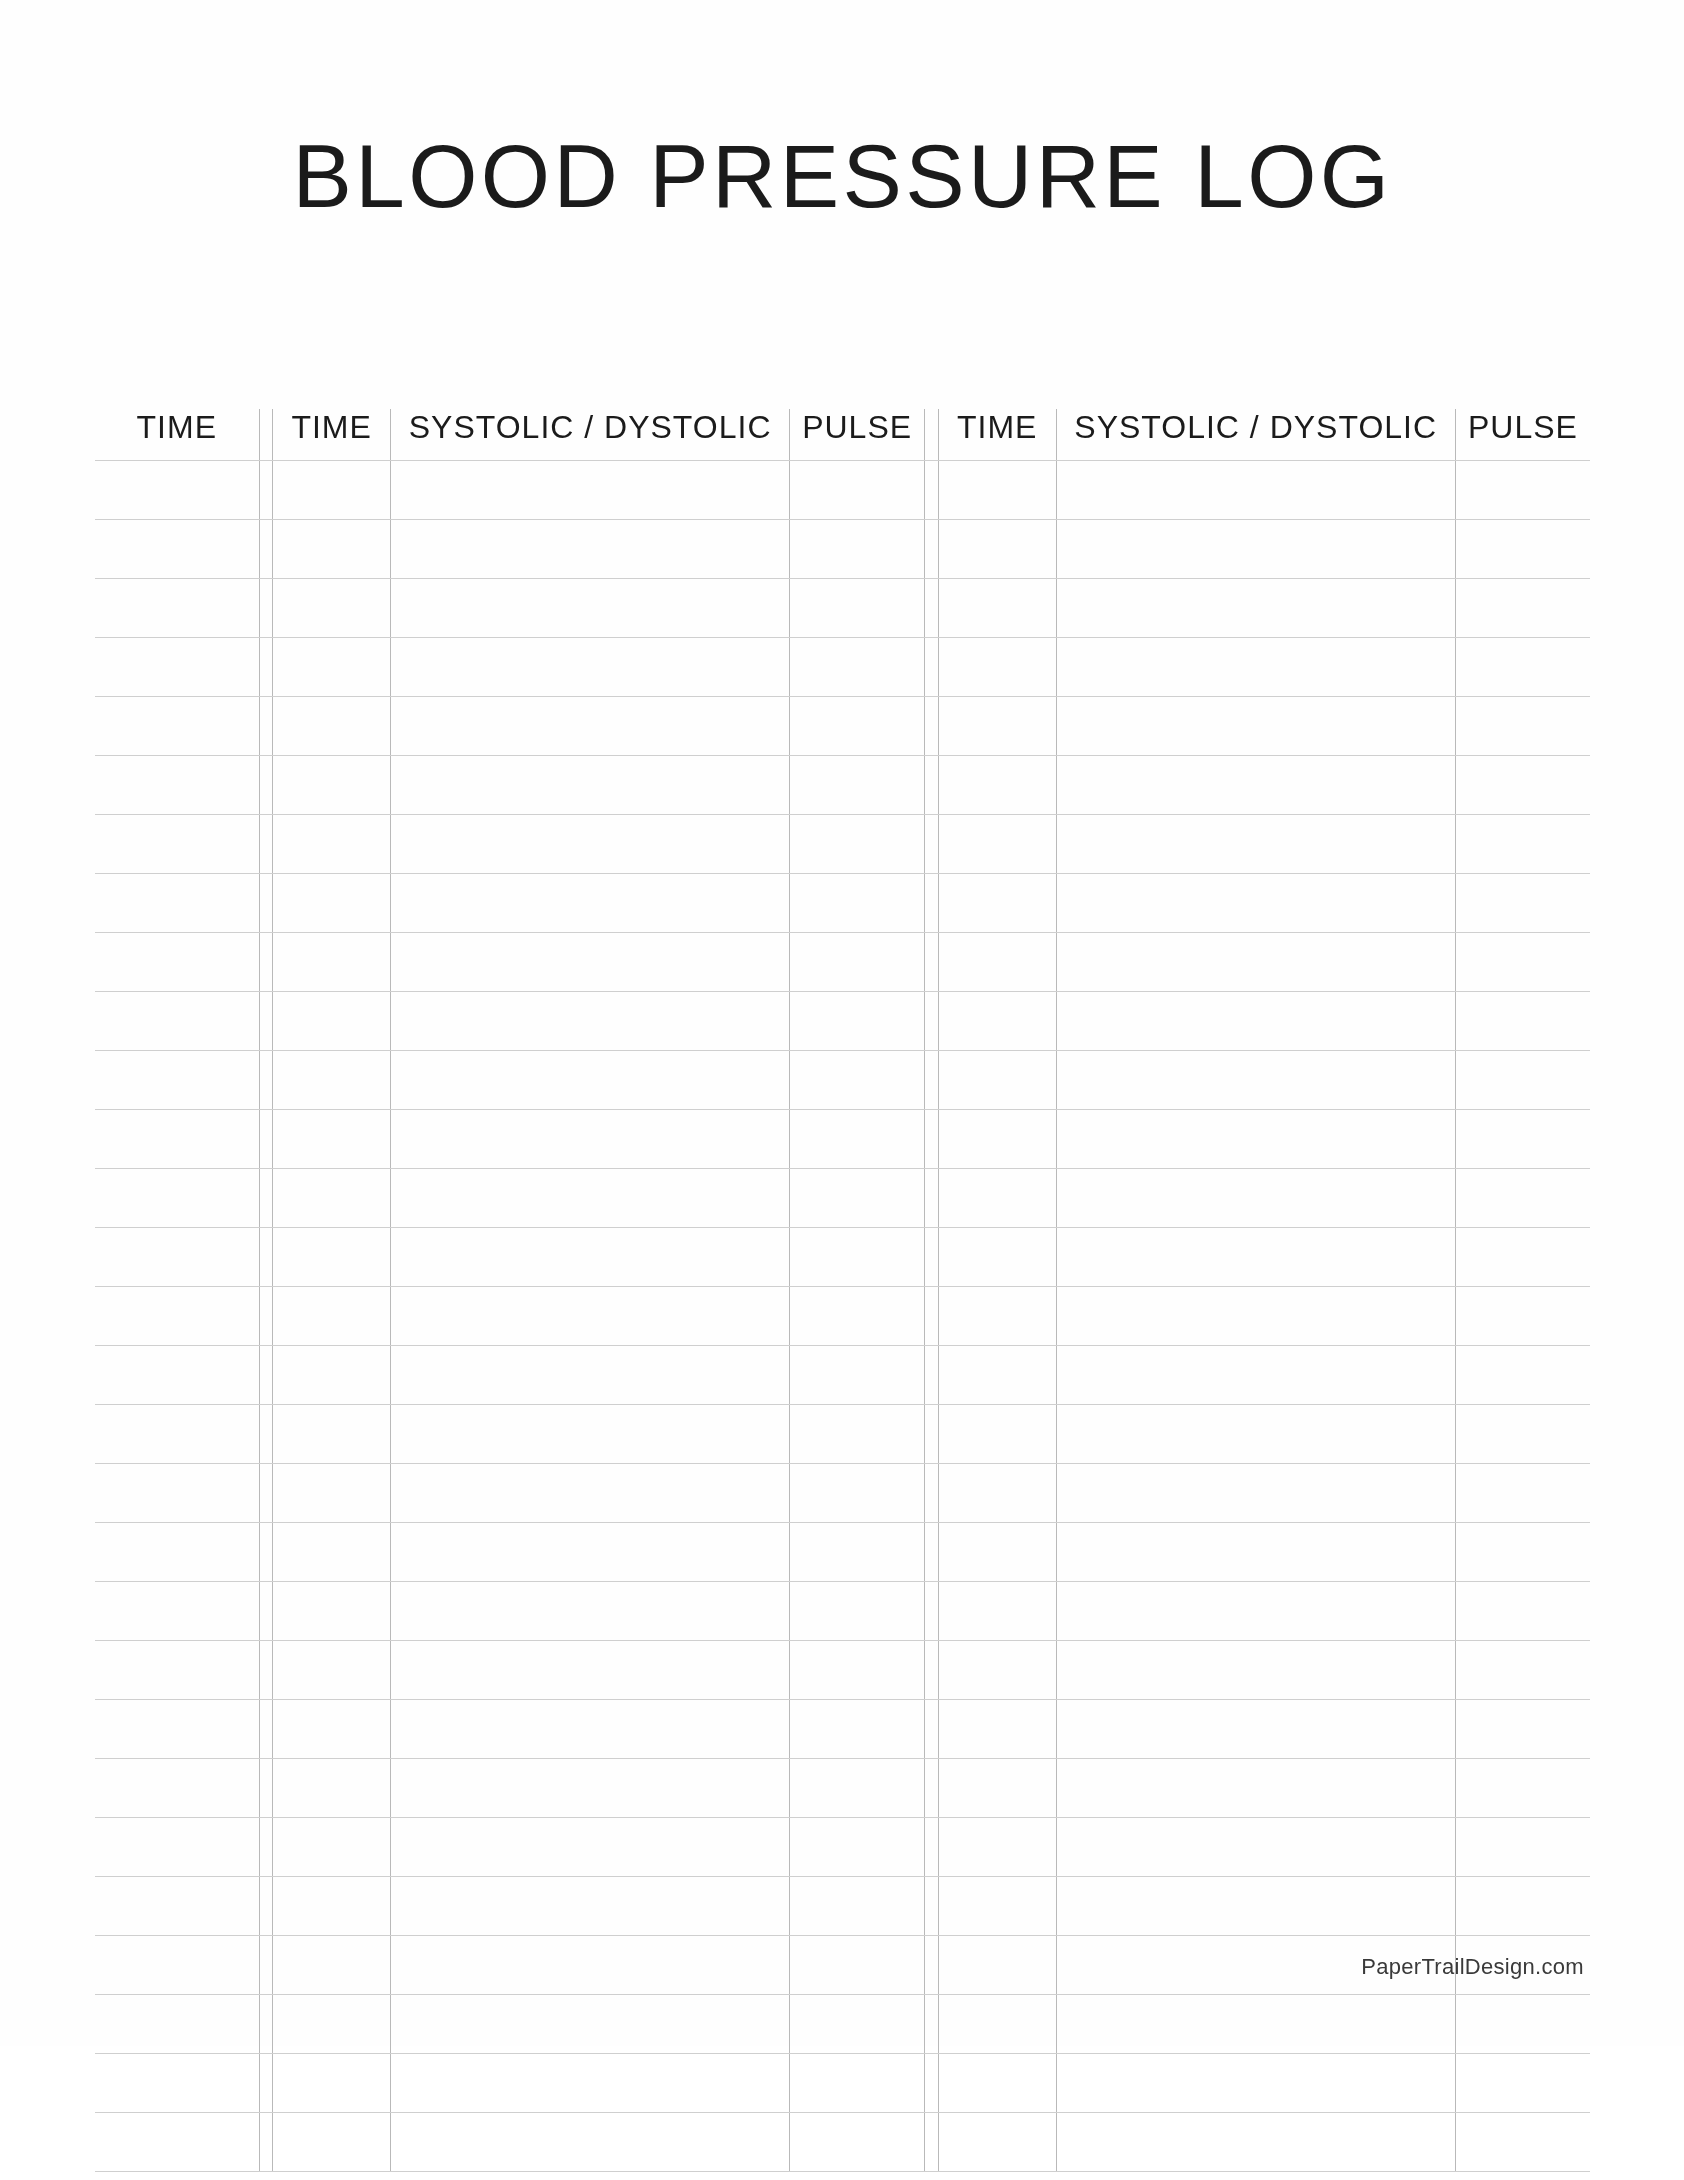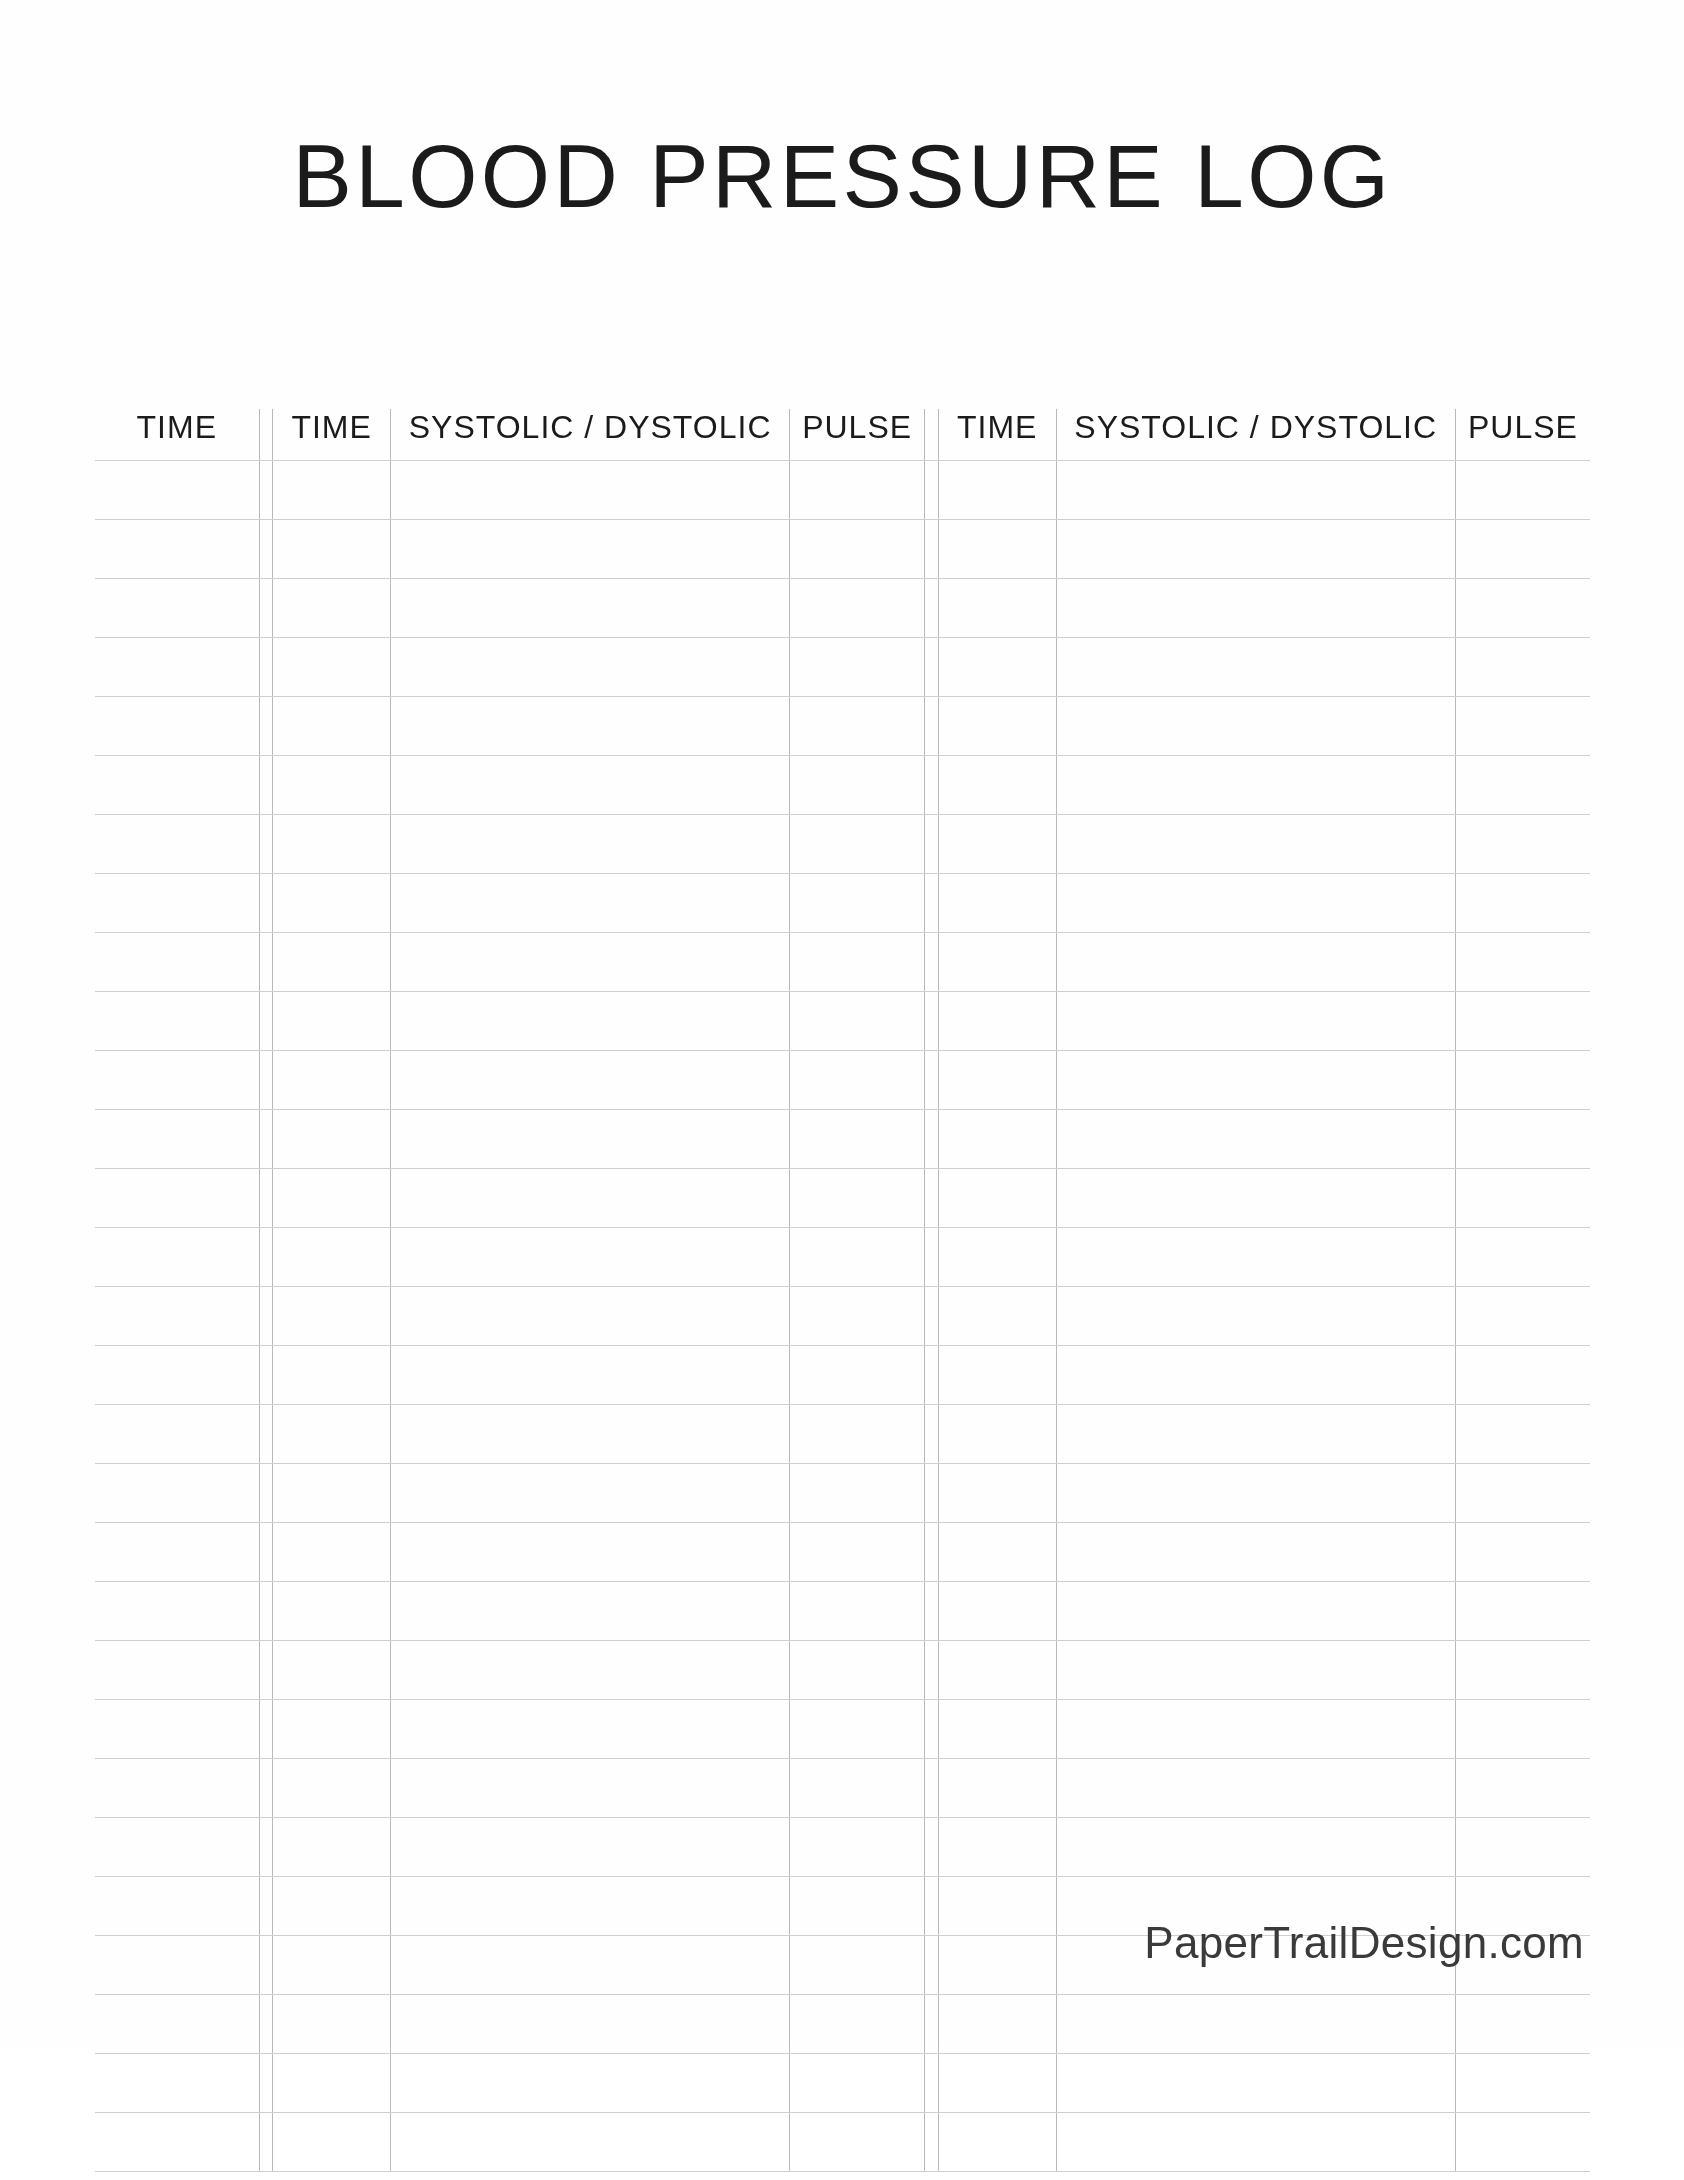--- a/index.html
+++ b/index.html
@@ -101,22 +101,22 @@
   .vline-r { border-right: 1.7px solid #b9b9b9; }
 
   
   table.log tbody td { border-bottom: 1.7px solid #cfcfcf; }
   table.log thead th.hrule { border-bottom: 1.7px solid #cfcfcf; }
 
   
   .footer {
     position: absolute;
     right: 101px;
-    bottom: 78px;
-    font-size: 44px;
+    bottom: 66px;
+    font-size: 22px;
     font-weight: 400;
     letter-spacing: 0.3px;
     color: #3a3a3a;
     white-space: nowrap;
   }
 </style>
 </head>
 <body>
 
 <div class="page">

